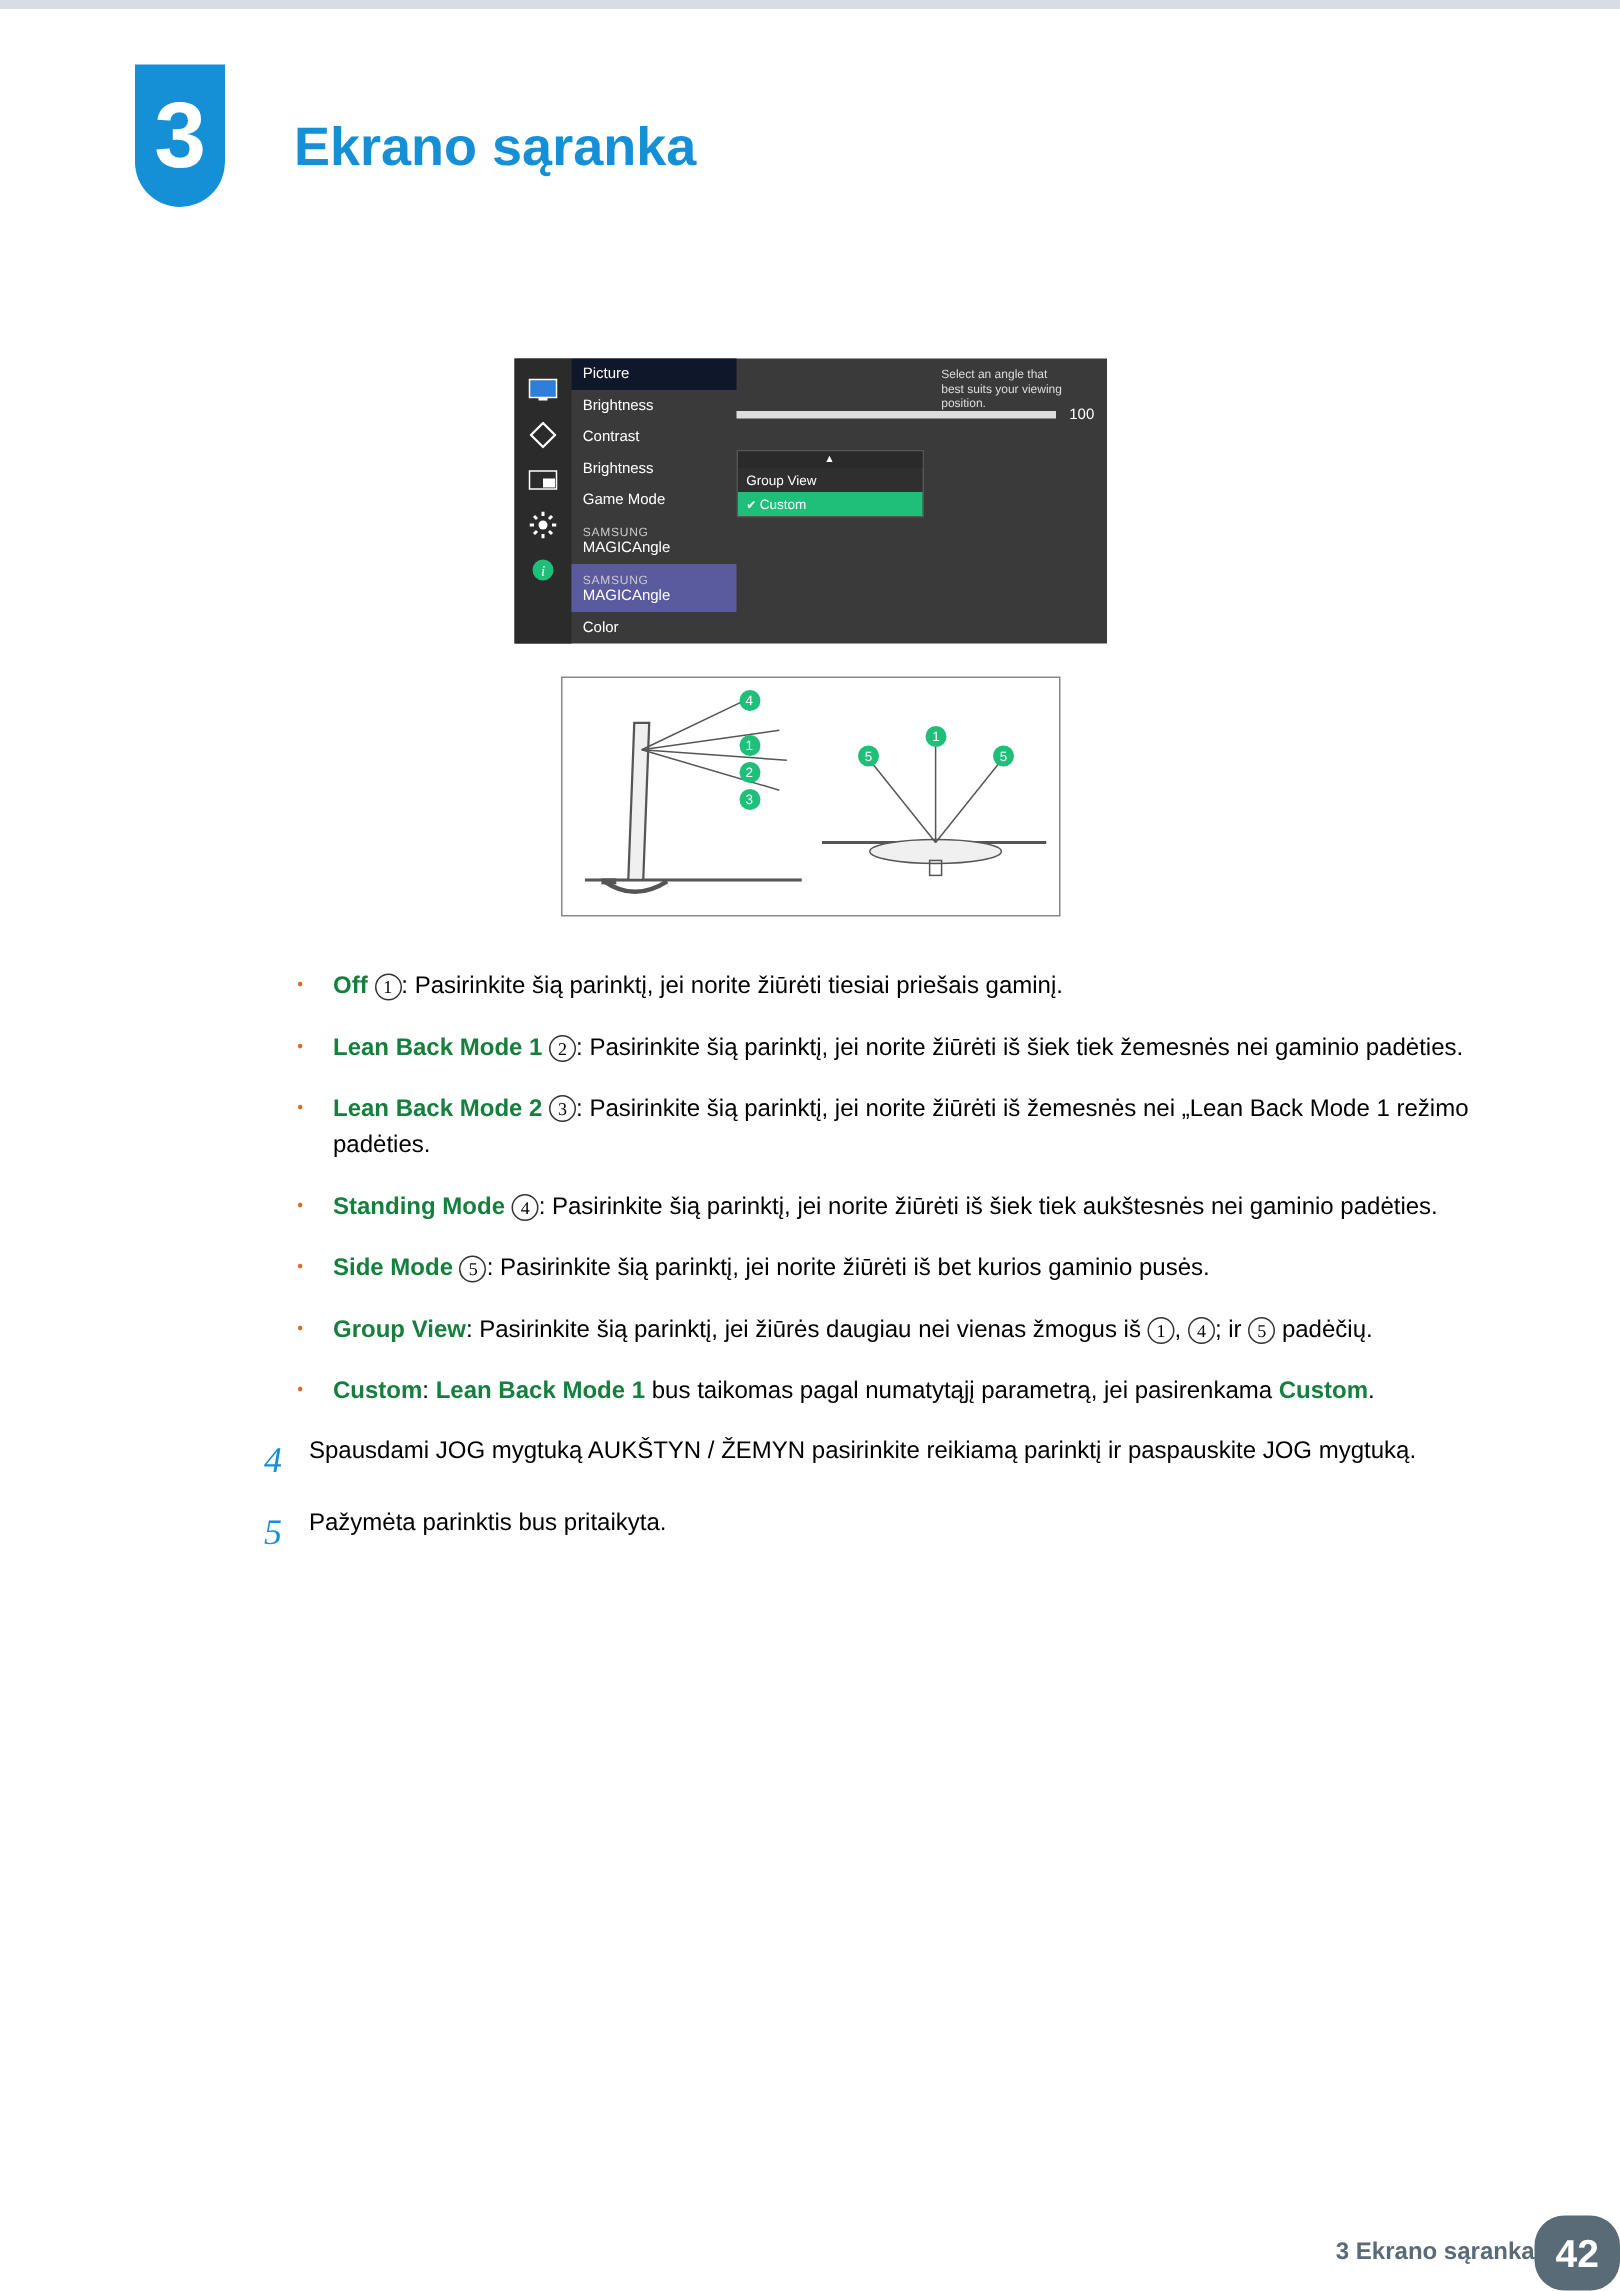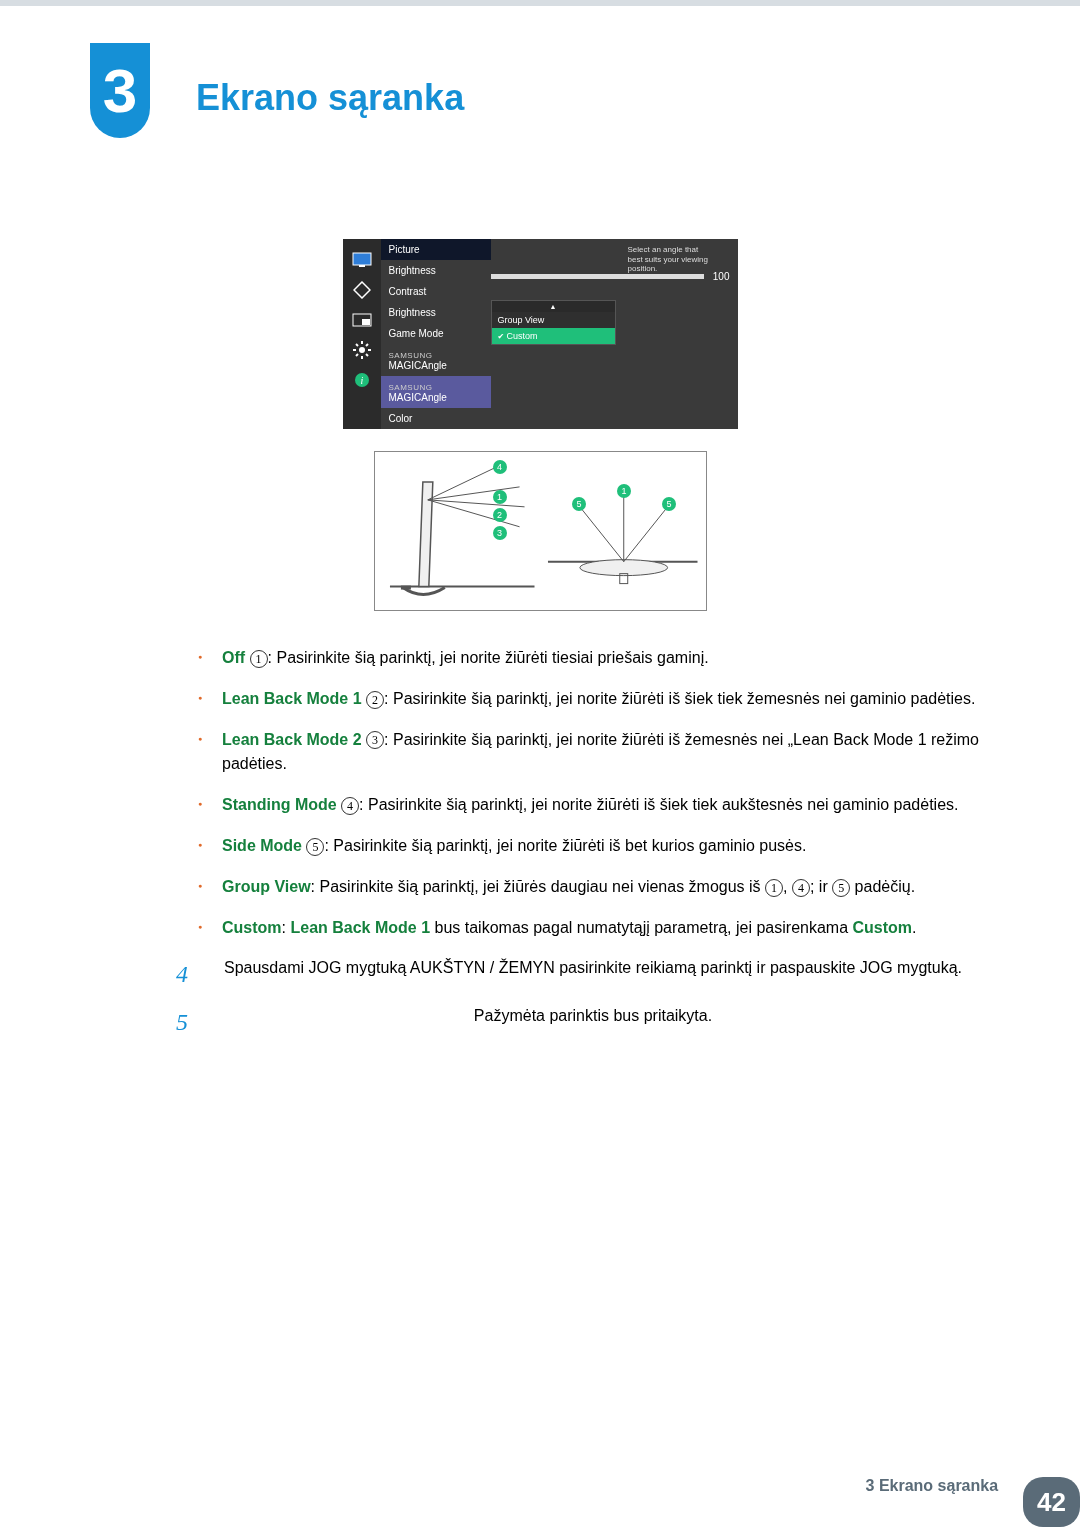--- a/index.html
+++ b/index.html
@@ -216,28 +216,29 @@
   }
   .step-num {
     font-family: Georgia, serif;
     color:#1590d6;
     font-size:24px;
     font-style:italic;
     width:28px;
     flex-shrink:0;
     text-align:right;
   }
-  .step-text { flex:1;text-align:center; }
+  .step-text { flex:1; }
 
   .footer {
     position:absolute;
     bottom:0;
     right:0;
     display:flex;
-    gap:25px;
+    align-items:center;
+    gap:0;
   }
   .footer-text {
     color:#5a6b78;
     font-weight:bold;
     font-size:16px;
   }
   .footer-badge {
     background:#5a6b78;
     color:#fff;
     font-size:26px;

